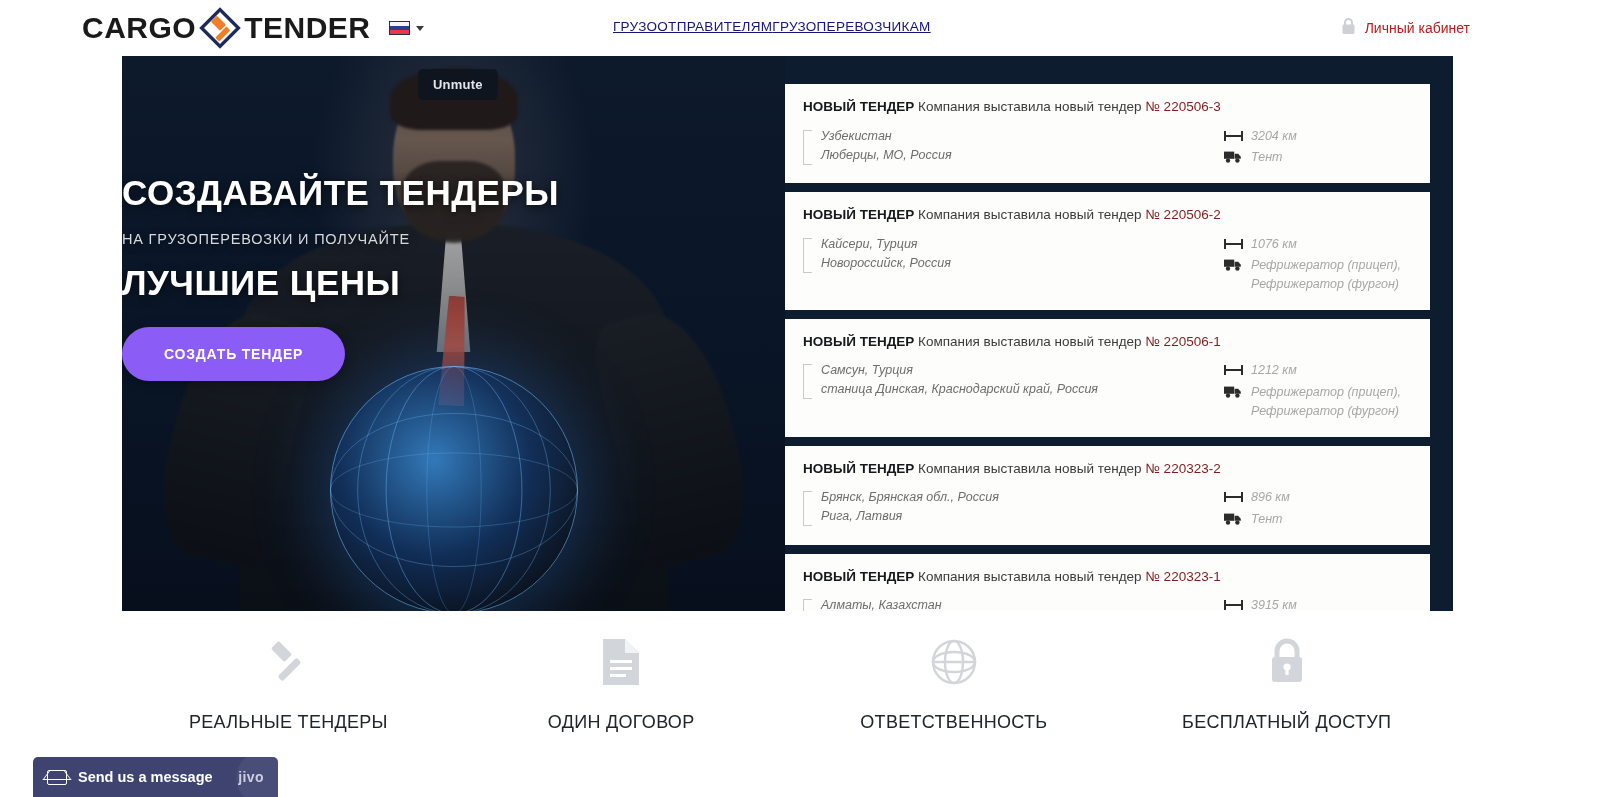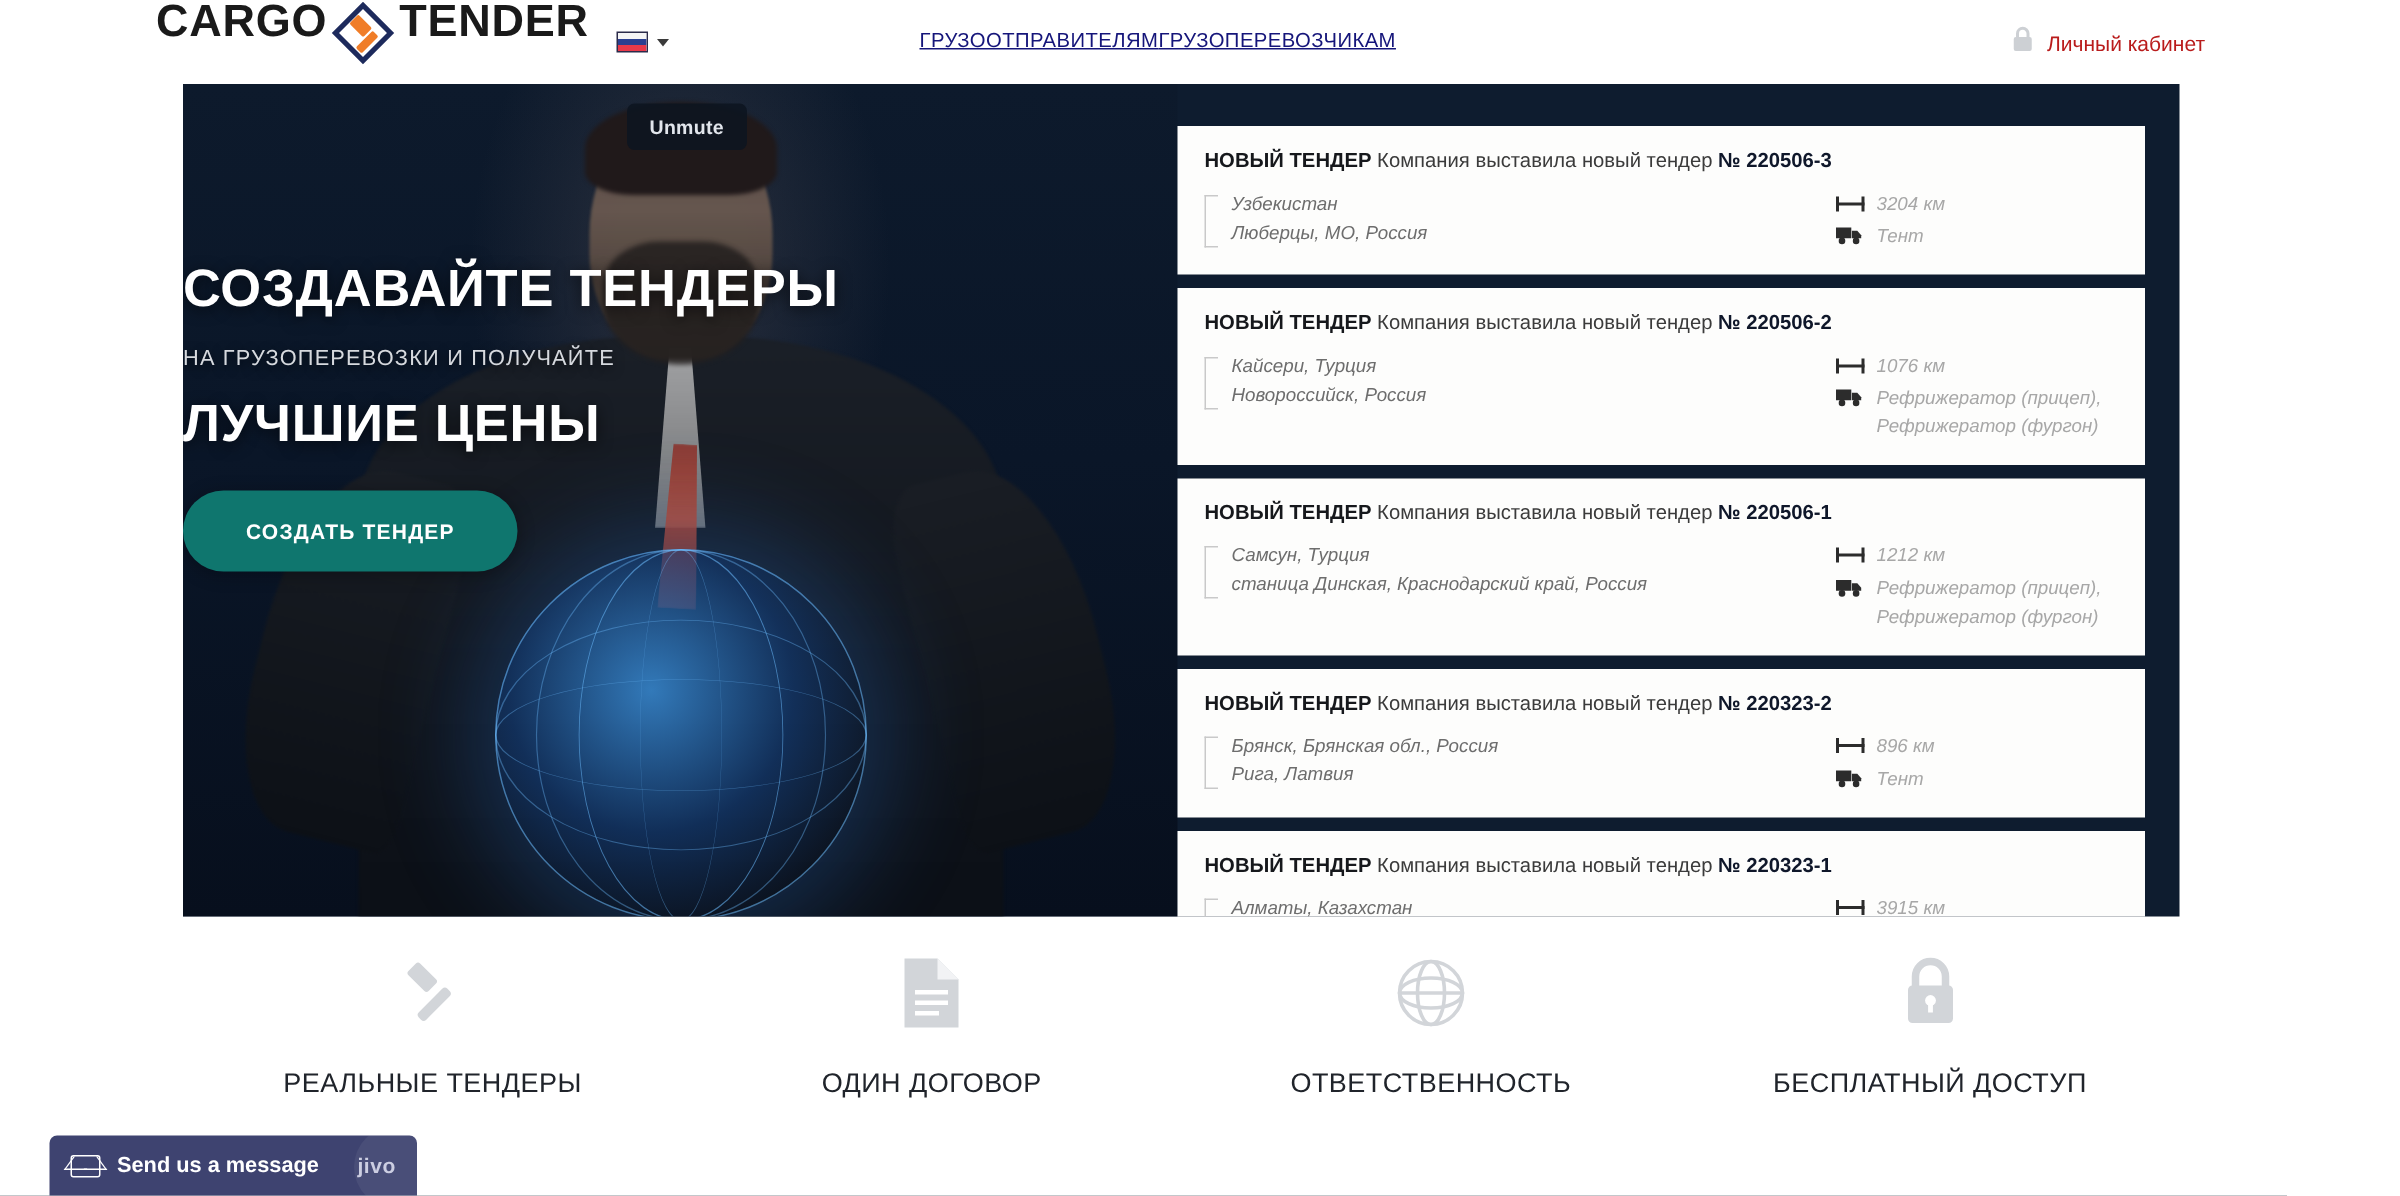--- a/index.html
+++ b/index.html
@@ -12,22 +12,22 @@
 
   
   .header {
     height:56px;
     display:flex;
     align-items:center;
     background:#ffffff;
     position:relative;
   }
   .logo-wrap {
-    display:flex; 
-    margin-left:104px;
+    display:flex; align-items:center;
+    margin-left:82px;
     height:100%;
   }
   .logo-text {
     font-size:30px; font-weight:bold;
     letter-spacing:.5px;
     color:#1a1a1a;
     line-height:1;
   }
   .logo-mark {
     width:44px; height:44px;
@@ -232,21 +232,21 @@
     text-shadow:0 2px 8px rgba(0,0,0,.7);
   }
   .h-line3 {
     font-size:35px; font-weight:bold;
     color:#ffffff; letter-spacing:.5px;
     margin-top:16px;
     text-shadow:0 2px 10px rgba(0,0,0,.65);
   }
   .cta {
     margin-top:24px;
-    background:#0f766e;
+    background:#8b5cf6;
     color:#ffffff;
     border:none;
     font-size:14px;
     font-weight:bold;
     letter-spacing:.8px;
     padding:19px 42px;
     border-radius:32px;
     cursor:pointer;
     font-family:"Liberation Sans", sans-serif;
     box-shadow:0 2px 12px rgba(0,0,0,.3);
@@ -265,21 +265,21 @@
     position:relative;
     min-height:66px;
   }
   .card-title {
     font-size:13.5px;
     color:#3b3b3b;
     margin-bottom:11px;
     line-height:1.3;
   }
   .card-title b { color:#16181c; font-weight:bold; }
-  .card-num { color:#0f172a; font-weight:bold; }
+  .card-num { color:#7f1d1d; font-weight:normal; }
   .card-body {
     display:flex;
     justify-content:space-between;
     align-items:flex-start;
     font-style:italic;
   }
   .route {
     display:flex;
     gap:9px;
     flex:1;

